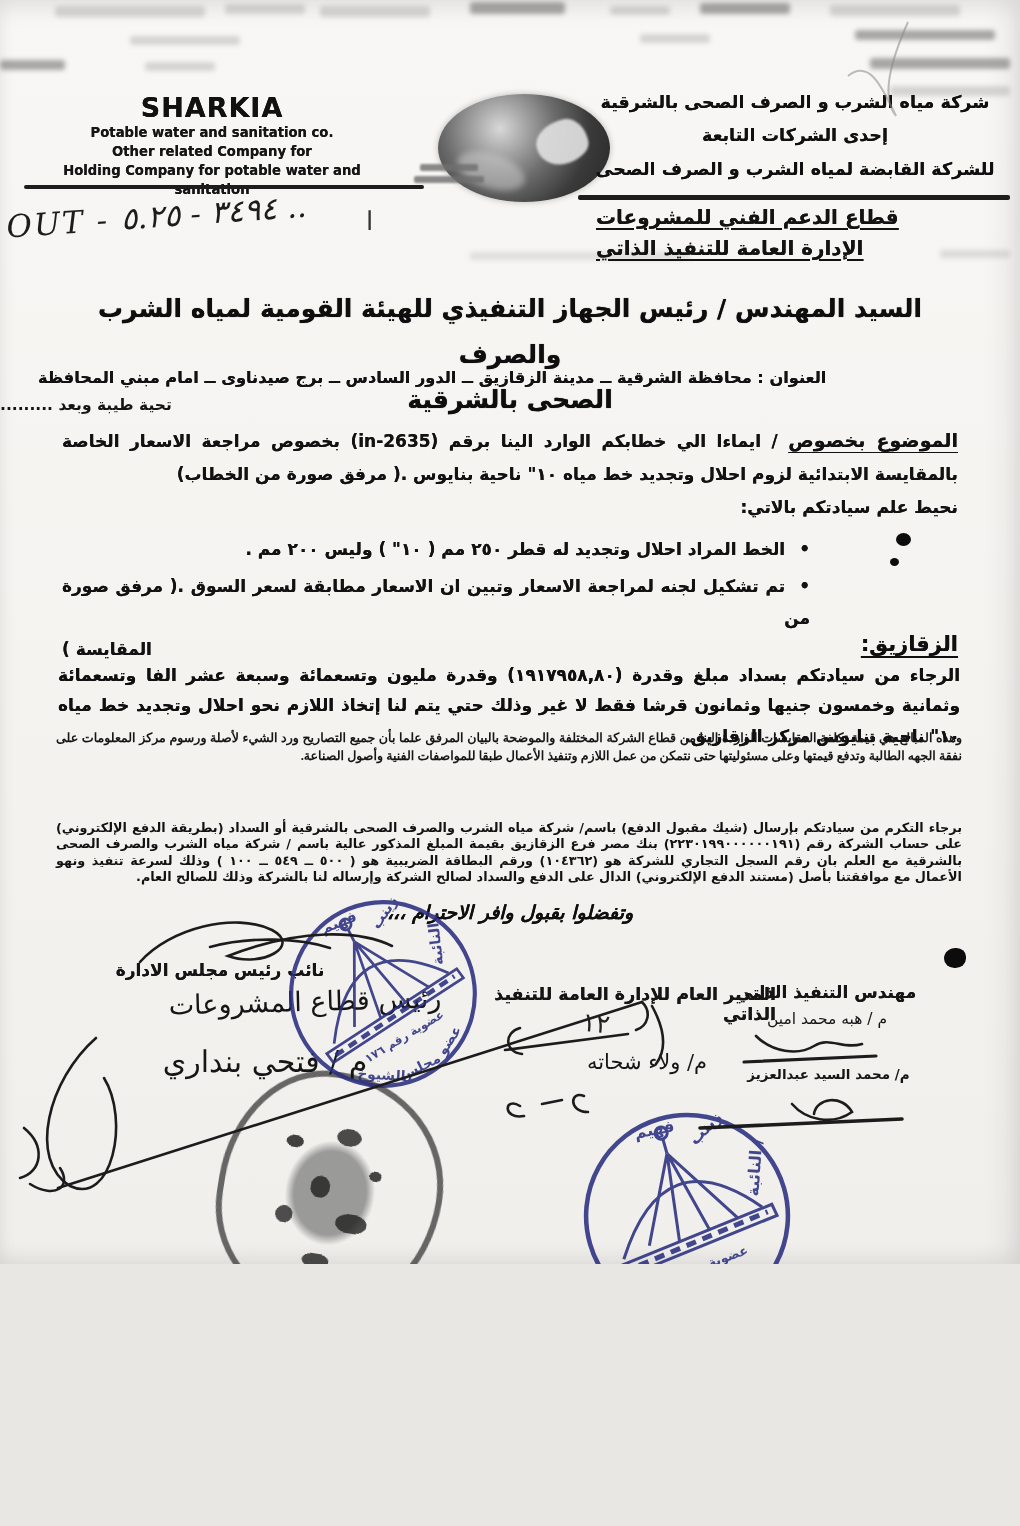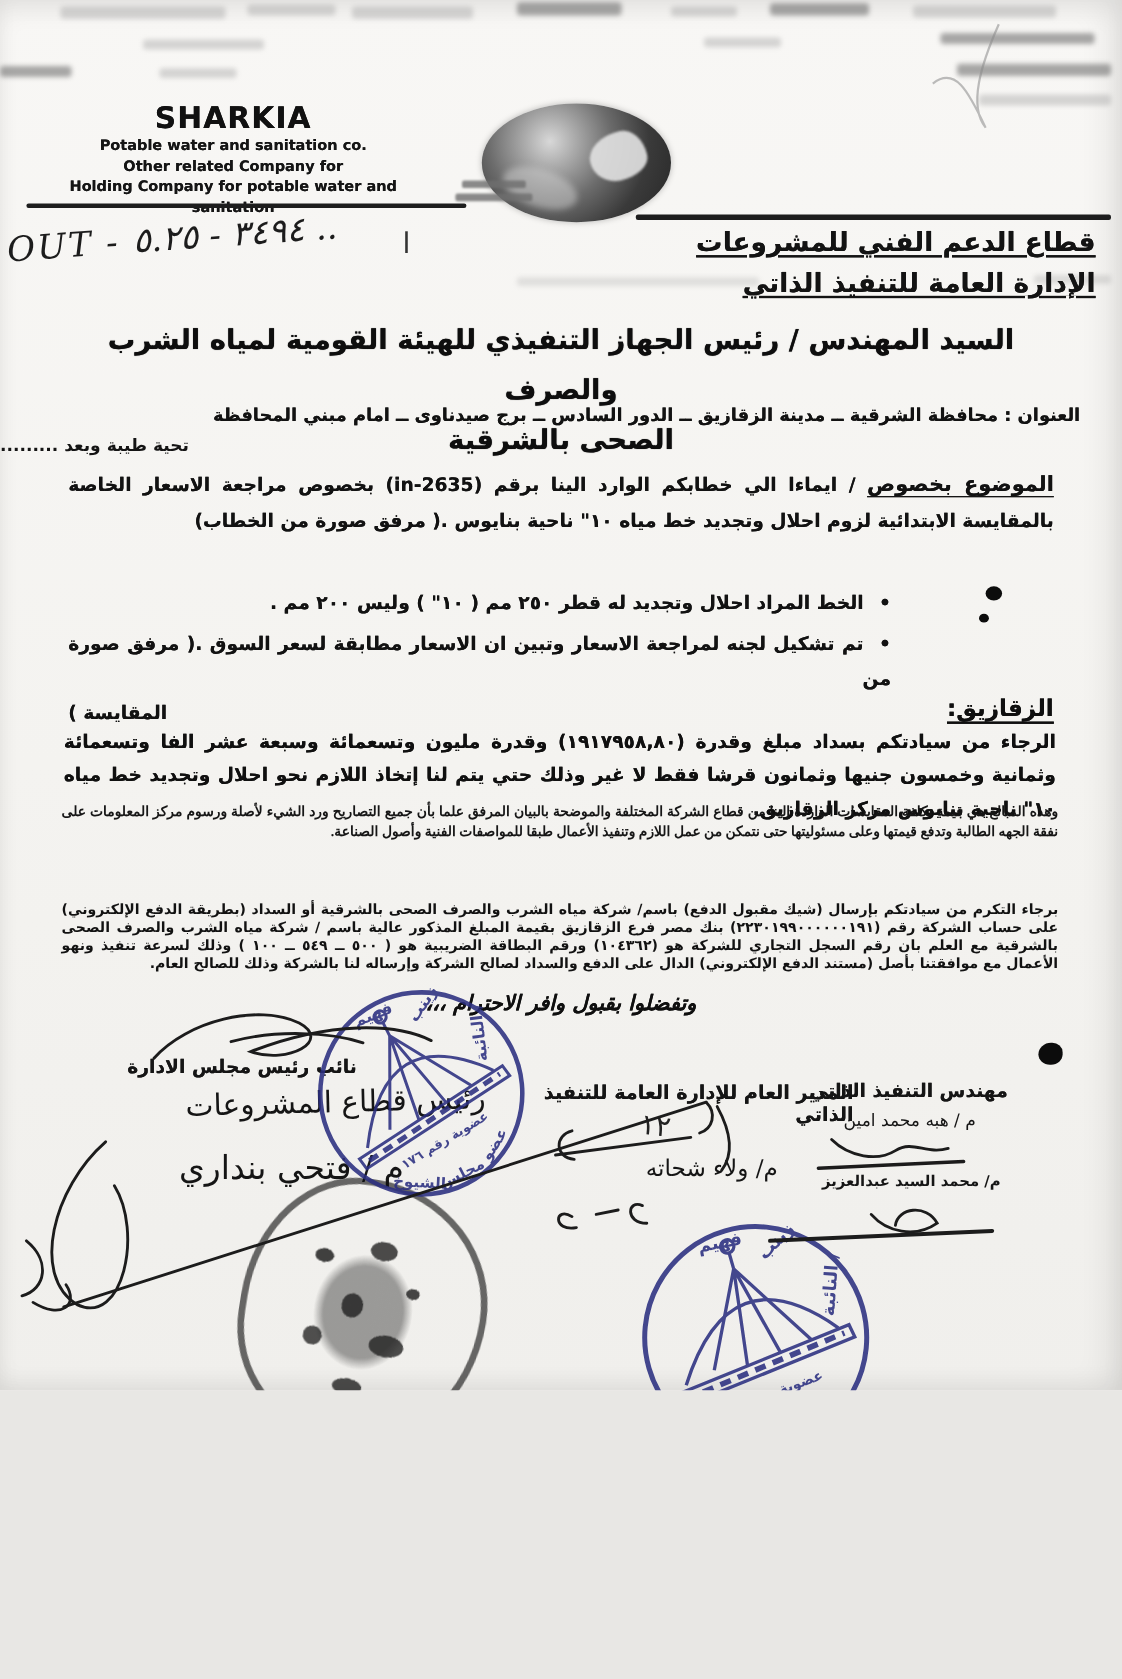--- a/index.html
+++ b/index.html
@@ -21,26 +21,26 @@
     background:radial-gradient(circle at 36% 32%, #d8d8d8 0%, #a9a9a9 18%, #6c6c6c 42%, #3a3a3a 68%, #262626 100%);
     box-shadow:0 0 6px rgba(0,0,0,.25);filter:blur(.4px);}
   .logo::before{content:"";position:absolute;right:22px;top:26px;width:52px;height:44px;background:#e2e2e2;opacity:.9;
     border-radius:62% 38% 55% 45%/50% 60% 40% 50%;transform:rotate(-12deg);filter:blur(1px);}
   .logo::after{content:"";position:absolute;left:18px;bottom:14px;width:70px;height:34px;background:#cfcfcf;opacity:.5;
     border-radius:50%;transform:rotate(18deg);filter:blur(3px);}
   .logo-tag1,.logo-tag2{position:absolute;height:7px;background:#6f6f6f;opacity:.8;filter:blur(1px);border-radius:2px;}
   .hand-ref{left:6px;top:194px;width:420px;font-size:31px;color:#1c1c1c;transform:rotate(-4deg);
     font-family:"DejaVu Serif",serif;font-style:italic;letter-spacing:2px;}
   .hand-tick{left:366px;top:206px;font-size:26px;color:#333;font-family:"DejaVu Serif",serif;}
-  .dept{left:596px;top:202px;width:400px;text-align:right;font-weight:bold;font-size:24px;line-height:1.55;
+  .dept{left:596px;top:202px;width:400px;text-align:left;font-weight:bold;font-size:20px;line-height:1.55;
     color:#131313;text-shadow:0 0 .6px #222;}
   .dept div{text-decoration:underline;text-underline-offset:4px;}
   
   .title{left:58px;top:286px;width:904px;text-align:center;font-weight:bold;font-size:25px;line-height:1.82;color:#0e0e0e;text-shadow:0 0 .7px #111;}
-  .addr{left:38px;top:368px;width:944px;text-align:right;font-weight:bold;font-size:16.2px;color:#121212;text-shadow:0 0 .5px #222;}
+  .addr{left:38px;top:368px;width:944px;text-align:left;font-weight:bold;font-size:16.2px;color:#121212;text-shadow:0 0 .5px #222;}
   .greet{left:0;top:396px;width:1020px;text-align:left;font-weight:bold;font-size:15.5px;color:#141414;}
   .subject{left:62px;top:422px;width:896px;font-size:17px;font-weight:bold;text-align:justify;line-height:1.92;color:#121212;text-shadow:0 0 .5px #222;}
   .subject .lbl{font-size:19px;text-decoration:underline;text-underline-offset:5px;}
   .subject .notice{text-align:right;}
   .bullets{left:62px;top:534px;width:896px;}
   .bullets ul{margin:0;padding:0 148px 0 0;list-style:none;}
   .bullets li{font-size:17px;font-weight:bold;line-height:1.85;text-align:justify;color:#121212;margin-bottom:6px;text-shadow:0 0 .5px #222;}
   .bullets li::before{content:"•";margin-left:14px;}
   .cont-left{text-align:left;font-weight:bold;}
   .recs-h{left:62px;top:632px;width:896px;text-align:right;font-size:21px;font-weight:bold;text-decoration:underline;text-underline-offset:5px;color:#0f0f0f;text-shadow:0 0 .6px #111;}
@@ -112,39 +112,45 @@
     <div class="ln">Potable water and sanitation co.</div>
     <div class="ln">Other related Company for</div>
     <div class="ln">Holding Company for potable water and sanitation</div>
   </div>
   <div class="rule" style="left:24px;top:185px;width:400px;height:4px;"></div>
 
   <div class="abs logo"></div>
   <div class="logo-tag1 abs" style="left:420px;top:164px;width:58px;"></div>
   <div class="logo-tag2 abs" style="left:414px;top:176px;width:70px;"></div>
 
+  <div class="abs hdr-ar ar">
+    <div>شركة مياه الشرب و الصرف الصحى بالشرقية</div>
+    <div>إحدى الشركات التابعة</div>
+    <div>للشركة القابضة لمياه الشرب و الصرف الصحى</div>
+  </div>
   <div class="rule" style="left:578px;top:195px;width:432px;height:5px;"></div>
 
   <div class="abs hand-ref">OUT - ٣٤٩٤ - ٥.٢٥ ..</div>
   <div class="abs hand-tick">ا</div>
 
   <div class="abs dept ar">
     <div>قطاع الدعم الفني للمشروعات</div>
     <div>الإدارة العامة للتنفيذ الذاتي</div>
   </div>
 
   <div class="abs title ar">
     <div>السيد المهندس / رئيس الجهاز التنفيذي للهيئة القومية لمياه الشرب والصرف</div>
     <div>الصحى بالشرقية</div>
   </div>
   <div class="abs addr ar">العنوان : محافظة الشرقية ــ مدينة الزقازيق ــ الدور السادس ــ برج صيدناوى ــ امام مبني المحافظة</div>
   <div class="abs greet ar">تحية طيبة وبعد .........</div>
 
   <div class="abs subject ar">
     <span class="lbl">الموضوع بخصوص</span><span> / ايماءا الي خطابكم الوارد الينا برقم (in-2635) بخصوص مراجعة الاسعار الخاصة بالمقايسة الابتدائية لزوم احلال وتجديد خط مياه ١٠" ناحية بنايوس .( مرفق صورة من الخطاب)</span>
+    <div class="notice">نحيط علم سيادتكم بالاتي:</div>
   </div>
 
   <div class="abs bullets ar">
     <ul>
       <li><span>الخط المراد احلال وتجديد له قطر ٢٥٠ مم ( ١٠" ) وليس ٢٠٠ مم .</span></li>
       <li><span>تم تشكيل لجنه لمراجعة الاسعار وتبين ان الاسعار مطابقة لسعر السوق .( مرفق صورة من</span>
         <div class="cont-left">المقايسة )</div>
       </li>
     </ul>
   </div>

